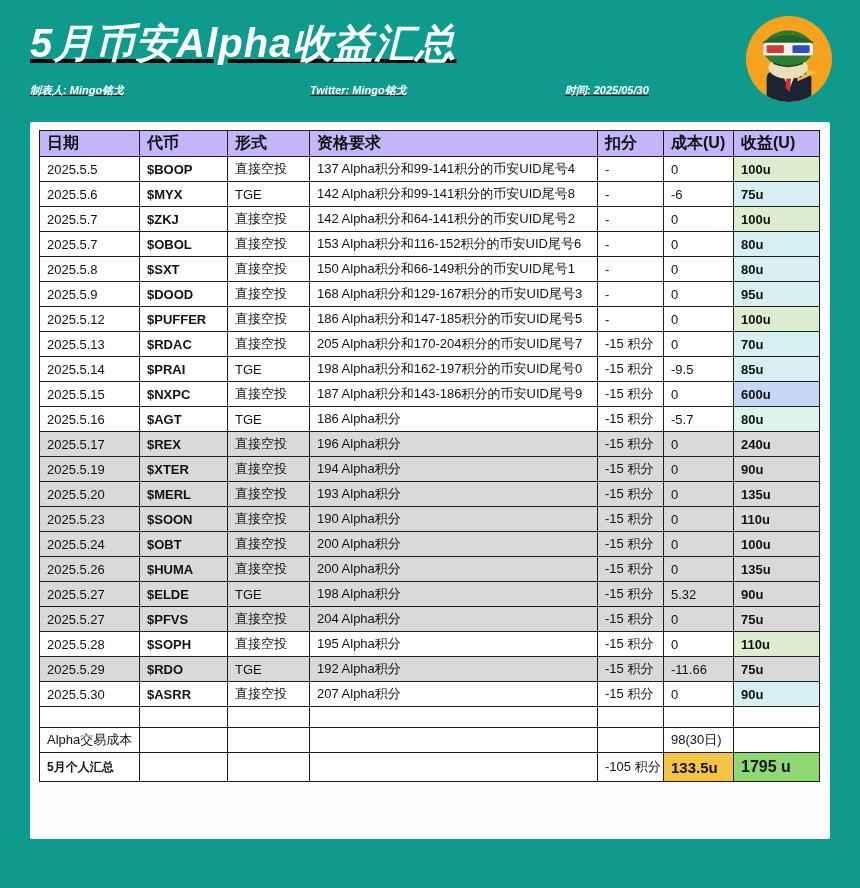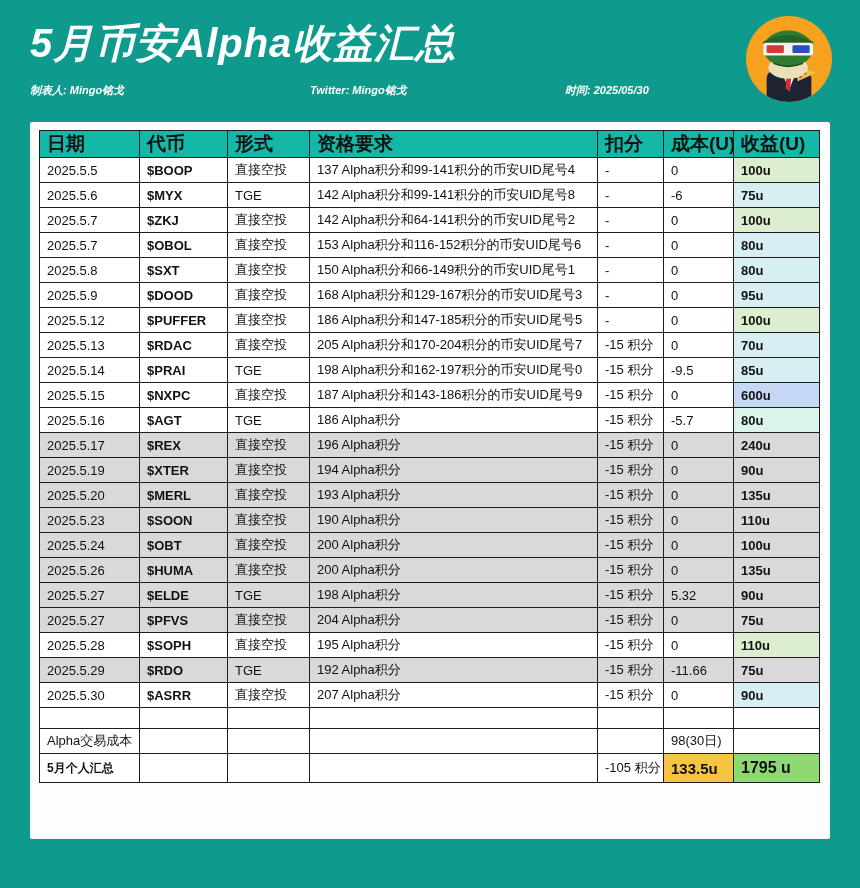--- a/index.html
+++ b/index.html
@@ -8,21 +8,21 @@
     --cell_mint:#DCF5EB; --cell_blue:#C7D8F7; --cell_orange:#F6C443;
     --cell_summary_green:#8FD973; --avatar_orange:#F6A21E;
   }
   *{box-sizing:border-box;}
   html,body{margin:0;padding:0;}
   body{
     width:860px;height:888px;overflow:hidden;
     background:var(--teal);
     font-family:"Liberation Sans","DejaVu Sans",sans-serif;
   }
-  .page-header{position:relative;padding:20px 24px 0 30px;height:120px;}
+  .page-header{position:relative;padding:20px 24px 0 30px;height:120px;text-decoration:underline;}
   .page-title{
     margin:0;font-size:40px;line-height:1.15;color:#fff;
     font-weight:800;font-style:italic;letter-spacing:1px;white-space:nowrap;
   }
   .header-meta{
     margin-top:17px;display:flex;color:#fff;
     font-weight:bold;font-style:italic;font-size:11px;white-space:nowrap;
   }
   .header-meta span:nth-child(1){width:280px;}
   .header-meta span:nth-child(2){width:255px;}
@@ -34,21 +34,21 @@
   .panel{
     margin:2px 30px 0 30px;background:var(--panel);
     padding:8px 10px 9px 9px;border-radius:2px;height:717px;
   }
   table{border-collapse:collapse;width:100%;table-layout:fixed;}
   th,td{
     border:1.6px solid var(--border);
     font-size:13px;color:#111;text-align:left;vertical-align:middle;
     padding:0 2px 0 7px;height:25px;white-space:nowrap;overflow:hidden;
   }
-  thead th{font-weight:bold;font-size:19px;height:26px;background:#14b8a6;}
+  thead th{font-weight:bold;font-size:16px;height:26px;background:#c4b5fd;}
   td{background:#fff;}
   td.cell-token,td.cell-profit{font-weight:bold;}
   tr.row-gray td{background:var(--cell_gray);}
   td.bg-green{background:var(--cell_green);}
   td.bg-cyan{background:var(--cell_cyan);}
   td.bg-mint{background:var(--cell_mint);}
   td.bg-blue{background:var(--cell_blue);}
   td.bg-orange{background:var(--cell_orange);}
   td.bg-summary-green{background:var(--cell_summary_green);}
   tr.spacer-row td{height:21px;}

